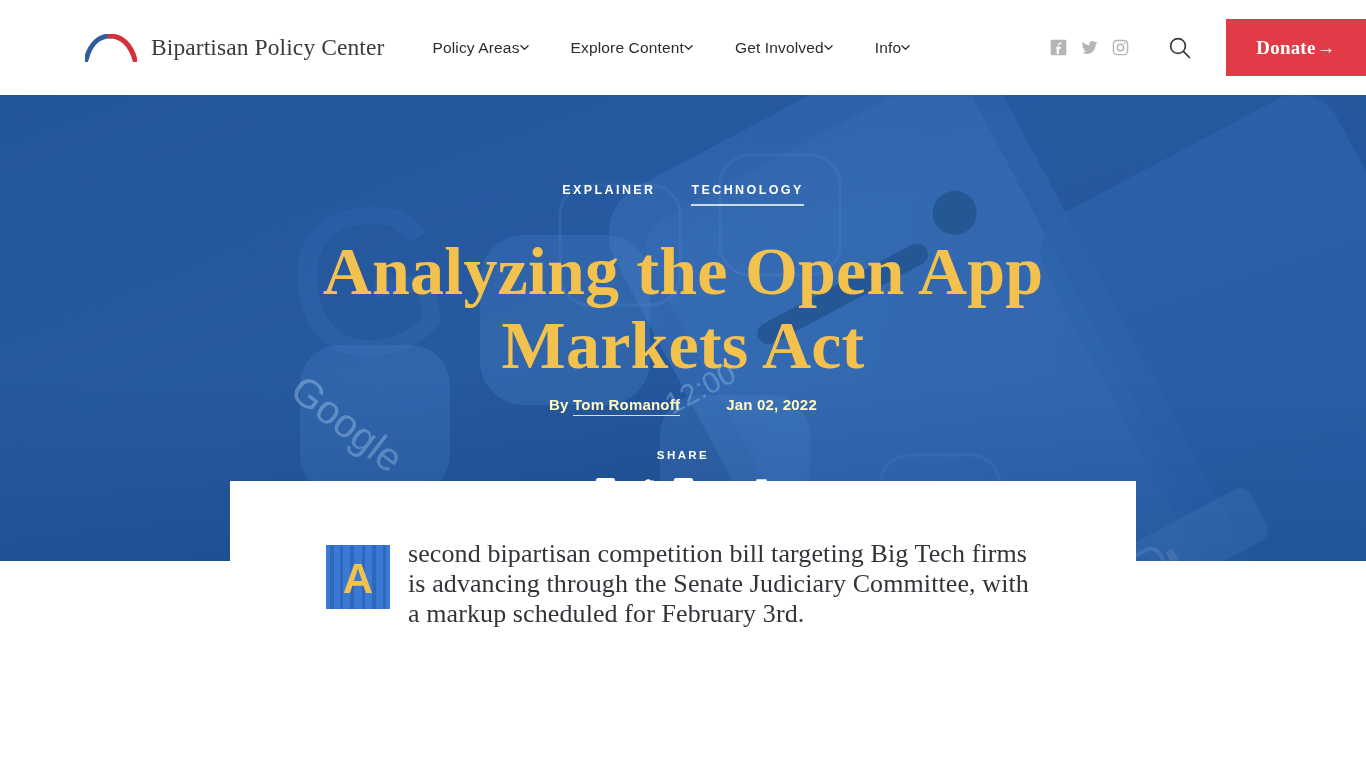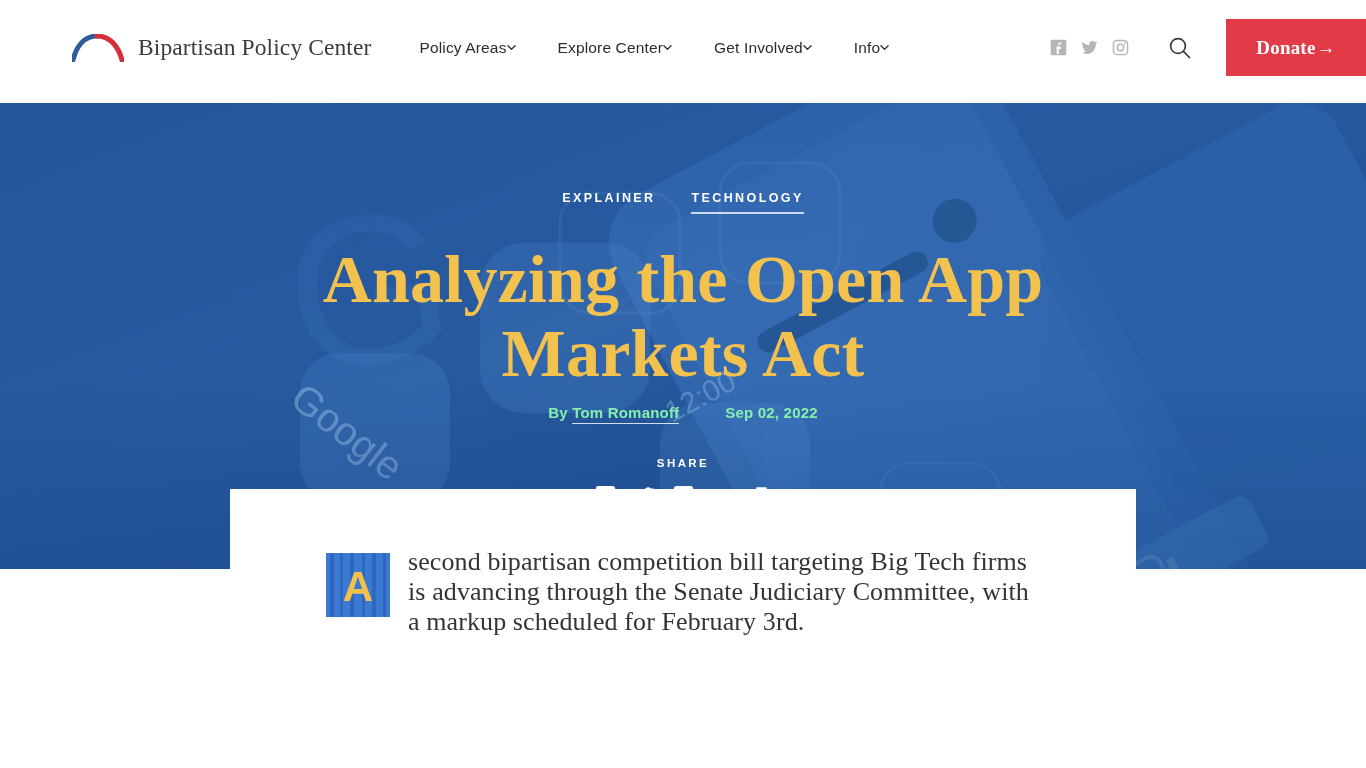--- a/index.html
+++ b/index.html
@@ -14,20 +14,21 @@
 
   
   .site-header {
     position: relative;
     width: 1366px;
     height: 95px;
     background: #ffffff;
     display: flex;
     align-items: center;
     z-index: 30;
+    padding-left: 13px;
   }
 
   .brand {
     display: flex;
     align-items: center;
     gap: 14px;
     margin-left: 72px;
     text-decoration: none;
   }
   .brand-mark {
@@ -108,21 +109,20 @@
     border: none;
   }
 
   
   .hero {
     position: relative;
     width: 1366px;
     height: 466px;
     overflow: hidden;
     background: #2a5ea6;
-    margin-top: 8px;
   }
   .hero-photo {
     position: absolute;
     inset: 0;
     width: 100%;
     height: 100%;
   }
   .hero-tint {
     position: absolute;
     inset: 0;
@@ -171,21 +171,21 @@
   }
 
   .byline {
     margin-top: 14px;
     display: flex;
     justify-content: center;
     align-items: baseline;
     gap: 46px;
     font-size: 15px;
     font-weight: bold;
-    color: #86efac;
+    color: #fef9c3;
     letter-spacing: .2px;
   }
   .byline .author {
     border-bottom: 1.5px solid rgba(255,255,255,.8);
     padding-bottom: 2px;
     cursor: pointer;
   }
 
   .share-block { margin-top: 36px; }
   .share-label {
@@ -263,21 +263,21 @@
   </a>
 
   <nav class="main-nav">
     <div class="nav-item">
       <span>Policy Areas</span>
       <svg class="chev" viewBox="0 0 10 10">
         <path d="M1 3 L5 7 L9 3" stroke="#2b2b33" stroke-width="1.4" fill="none" stroke-linecap="round" stroke-linejoin="round"></path>
       </svg>
     </div>
     <div class="nav-item">
-      <span>Explore Center</span>
+      <span>Explore Content</span>
       <svg class="chev" viewBox="0 0 10 10">
         <path d="M1 3 L5 7 L9 3" stroke="#2b2b33" stroke-width="1.4" fill="none" stroke-linecap="round" stroke-linejoin="round"></path>
       </svg>
     </div>
     <div class="nav-item">
       <span>Get Involved</span>
       <svg class="chev" viewBox="0 0 10 10">
         <path d="M1 3 L5 7 L9 3" stroke="#2b2b33" stroke-width="1.4" fill="none" stroke-linecap="round" stroke-linejoin="round"></path>
       </svg>
     </div>
@@ -394,21 +394,21 @@
       <span class="kicker underlined">TECHNOLOGY</span>
     </div>
 
     <h1 class="hero-title">Analyzing the Open App Markets Act</h1>
 
     <div class="byline">
       <span>
         <span>By</span>
         <span class="author">Tom Romanoff</span>
       </span>
-      <span>Sep 02, 2022</span>
+      <span>Jan 02, 2022</span>
     </div>
 
     <div class="share-block">
       <div class="share-label">SHARE</div>
       <div class="share-row">
 
         <svg class="share-ico" viewBox="0 0 24 24">
           <rect x="1" y="1" width="22" height="22" rx="3"></rect>
           <path d="M15.6 7.4h-1.9c-.5 0-.9.4-.9.9V11h2.8l-.4 3h-2.4v7.9h-3V14H7.5v-3h2.3V8.5c0-2 1.2-3.3 3.2-3.3h2.6z" fill="#2a5ea6"></path>
         </svg>

